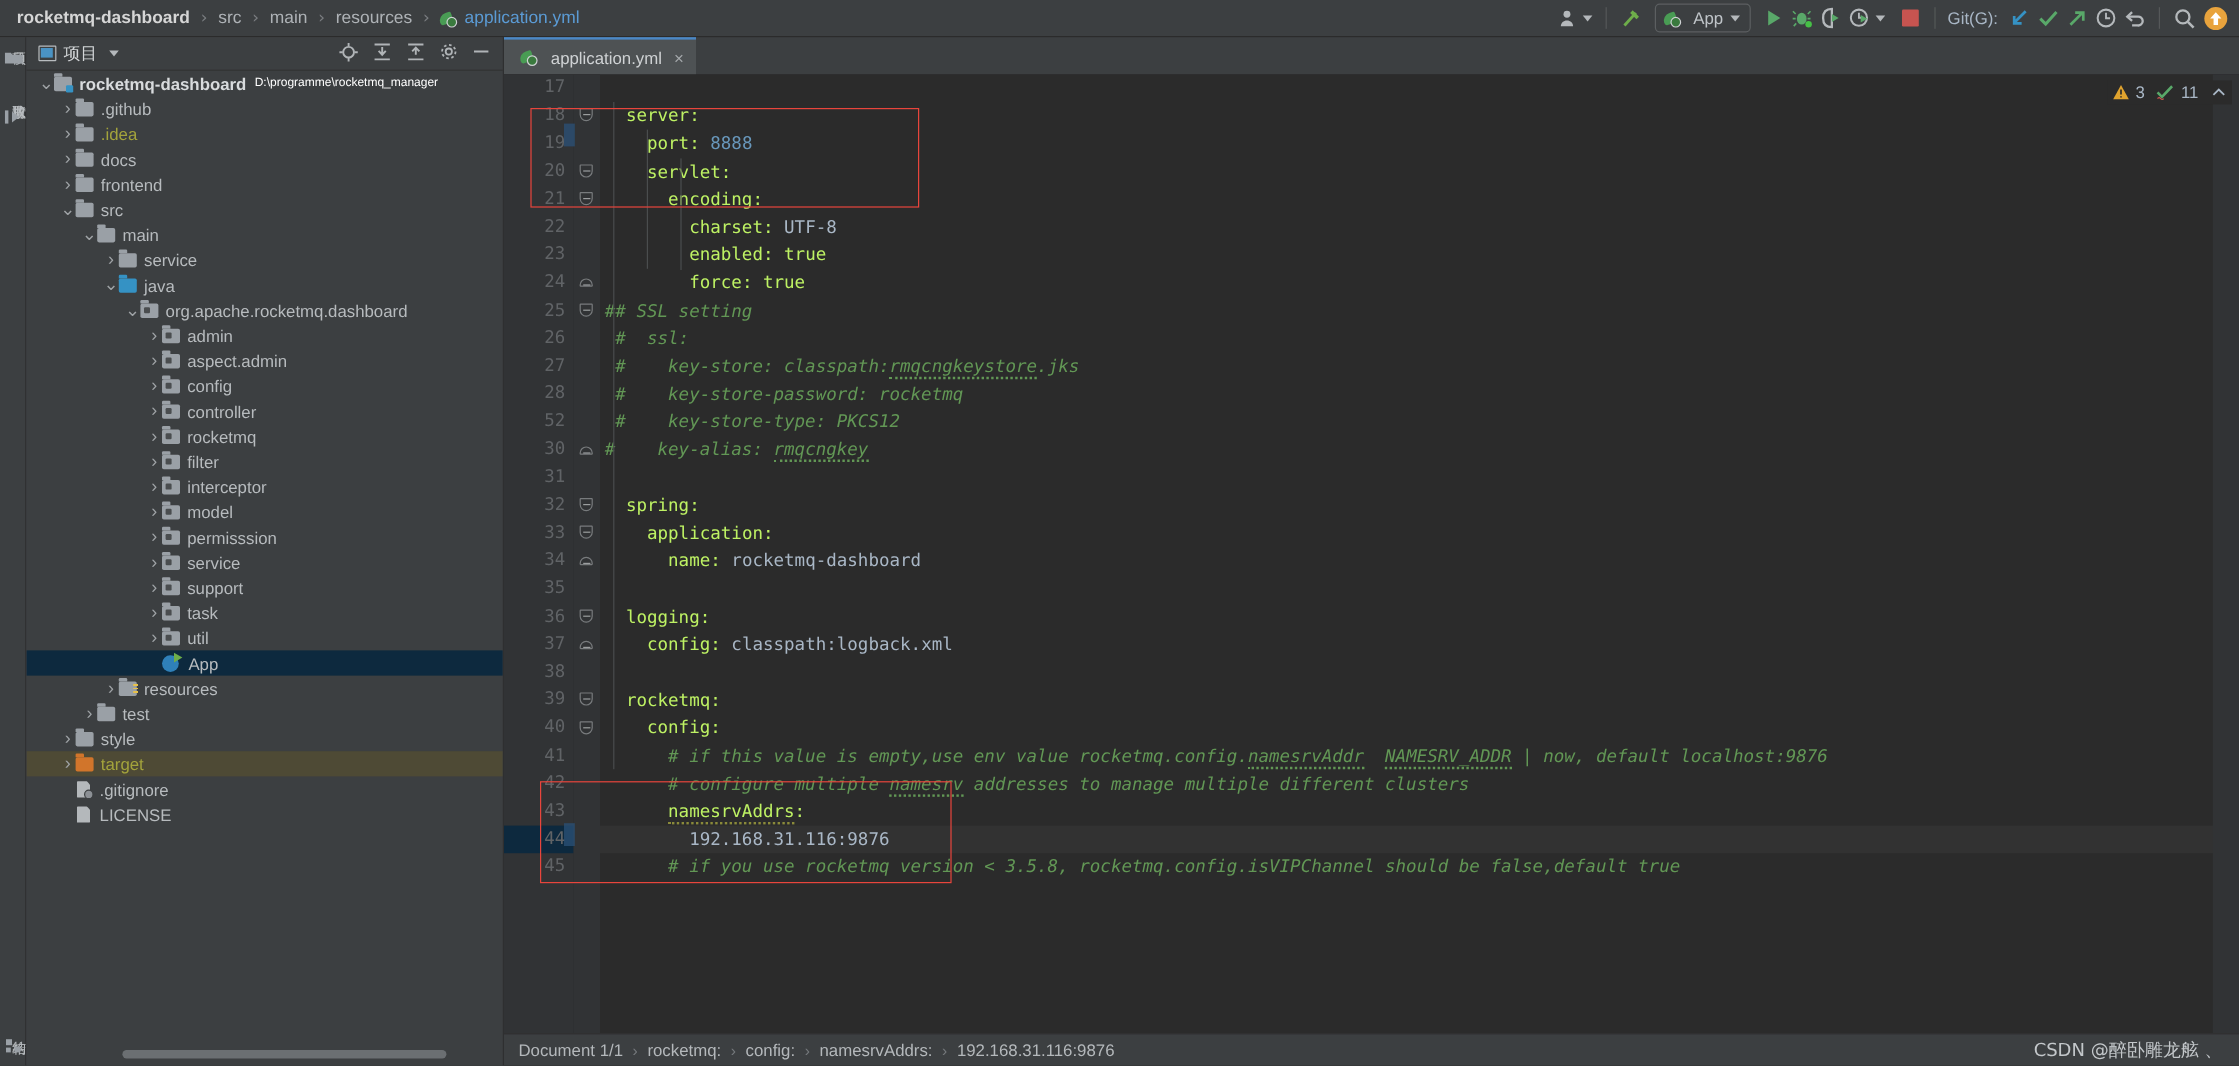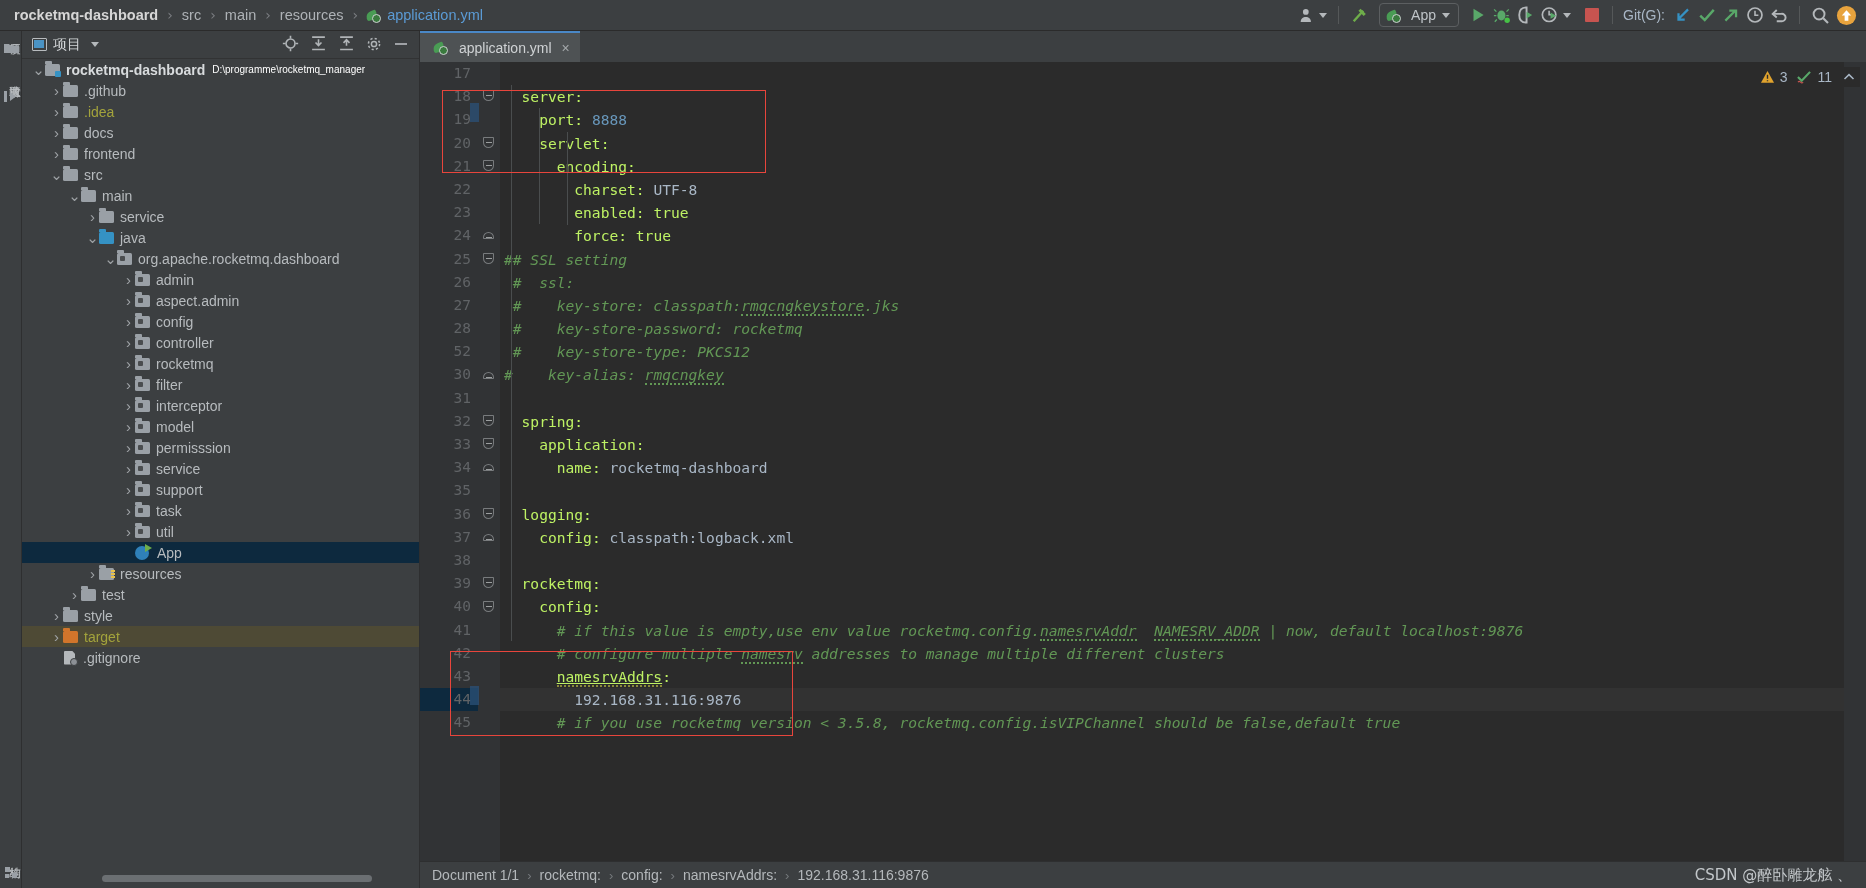--- a/index.html
+++ b/index.html
@@ -161,21 +161,21 @@
     font-family: "DejaVu Sans Mono", monospace; font-size:14.6px;
     white-space: pre; color:#a9b7c6;
   }
   .cl { height:23.2px; line-height:23.2px; padding-left: 4px; }
   .cl.curr { background:#323232; }
   .key { color:#bef264; }
   .val { color:#a9b7c6; }
   .num { color:#6897bb; }
   .cmt { color:#629755; font-style: italic; }
   .sq { border-bottom: 2px dotted #629755; }
-  .sqo { border-bottom: 2px dotted #8a8a3a; text-decoration: underline; }
+  .sqo { border-bottom: 2px dotted #8a8a3a; }
 
   .caretbar { position:absolute; width:9px; height:19px; background:#2b5278; opacity:.75; }
 
   .redbox { position:absolute; border:1.6px solid #e8453c; pointer-events:none; }
 
   .warnbar {
     position:absolute; right:0; top:31px; width:22px; height: 799px; background:#313335;
   }
   .inspect {
     position:absolute; right: 6px; top: 36px; display:flex; align-items:center; gap:5px;
@@ -515,20 +515,27 @@
         <span class="tlabel yel">target</span>
       </div>
       <div class="trow" style="padding-left: 28px;">
         <span class="arw none"></span>
         <span class="fic">
           <span class="pg"></span>
           <span class="bdg"></span>
         </span>
         <span class="tlabel">.gitignore</span>
       </div>
+      <div class="trow" style="padding-left: 28px;">
+        <span class="arw none"></span>
+        <span class="fic">
+          <span class="pg"></span>
+        </span>
+        <span class="tlabel">LICENSE</span>
+      </div>
     </div>
   <div class="vscroll"></div>
 </div>
 
 <div class="editor">
   <div class="tabbar">
     <div class="etab">
       <span class="leaf-ic"></span>
       <span>application.yml</span>
       <span class="x">×</span>

